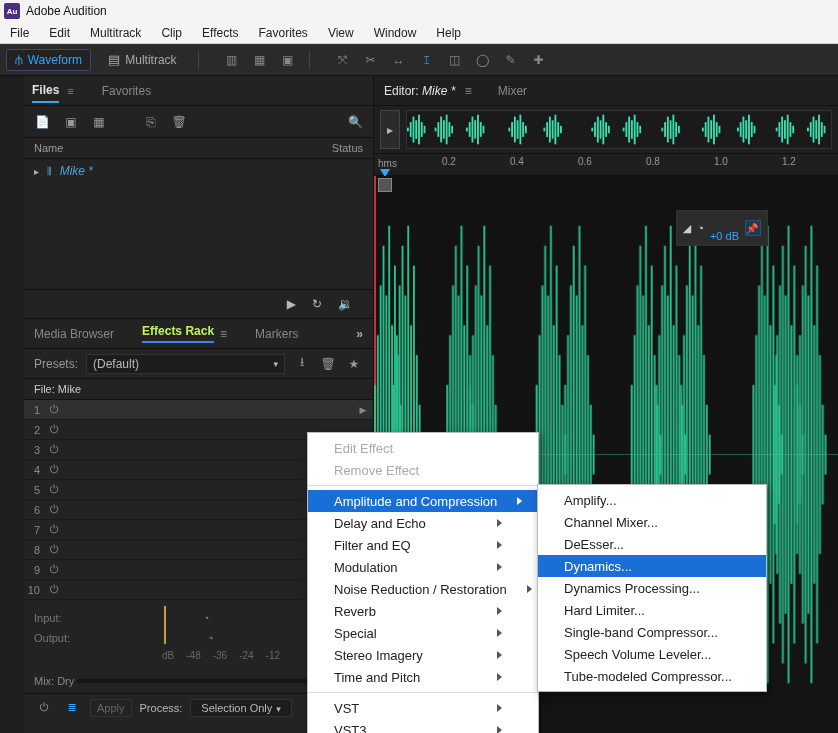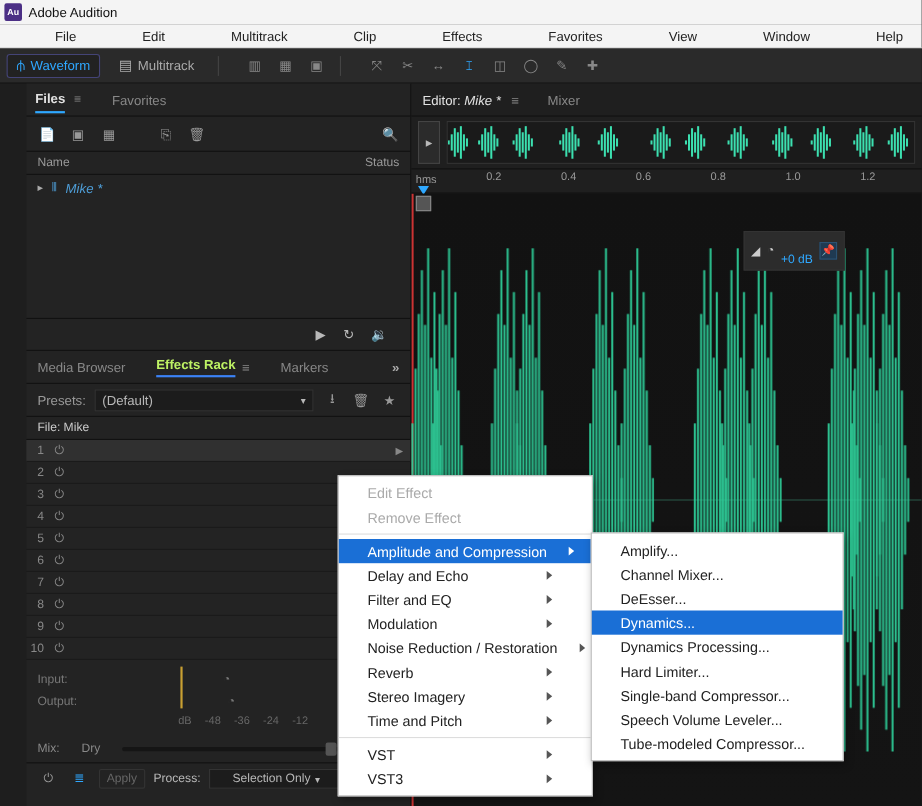--- a/index.html
+++ b/index.html
@@ -4,21 +4,21 @@
 <style>
   * { margin: 0; padding: 0; box-sizing: border-box; font-family: -apple-system, "Segoe UI", Arial, sans-serif; }
   body { background: #1e1e1e; color: #b8b8b8; font-size: 12px; width: 838px; height: 733px; overflow: hidden; position: relative; }
 
   
   .titlebar { background: #f4f4f4; color: #111; height: 22px; display: flex; align-items: center; padding: 0 4px; gap: 6px; }
   .titlebar .logo { width: 16px; height: 16px; background: #4b2f85; color: #fff; font-size: 8px; display:flex; align-items:center; justify-content:center; font-weight:bold; border-radius:2px; }
 
   
   .menubar { background: #f4f4f4; color: #222; height: 22px; display: flex; align-items: center; gap: 0; border-bottom: 1px solid #d0d0d0; }
-  .menubar span { padding: 2px 10px; margin-left: 40px; }
+  .menubar span { padding: 2px 10px; }
 
   
   .modebar { background: #2a2a2a; height: 32px; display: flex; align-items: center; padding: 0 6px; gap: 8px; border-bottom: 1px solid #111; }
   .modebtn { height: 22px; display: flex; align-items: center; gap: 5px; padding: 0 8px; color: #aaa; border: 1px solid transparent; border-radius: 3px;}
   .modebtn.active { color: #2fa8ff; border-color: #447; background:#222; }
   .modebtn.active .wfi { color:#2fa8ff; }
   .wfi { font-size: 13px; }
   .vsep { width: 1px; height: 18px; background: #444; margin: 0 4px; }
   .toolicons { display:flex; gap:10px; margin-left: 12px; }
   .ticon { width:18px; height:18px; display:flex; align-items:center; justify-content:center; color:#888; }
@@ -58,28 +58,28 @@
   .slotrow .snum { width:20px; text-align:right; padding-right:4px; color:#888; }
   .slotrow .spow { width:20px; display:flex; align-items:center; justify-content:center; color:#888;}
   .slotrow .sname { flex:1; }
   .slotrow .sarrow { width:20px; display:flex; align-items:center; justify-content:center; color:#888; font-size:9px; }
   .slotrow.hover { background:#303030; }
 
   .ioarea { padding: 8px 10px; font-size:11px; color:#777; position:relative; }
   .iorow { display:flex; align-items:center; gap:6px; height:20px;justify-content:space-between;}
   .yellowmark { position:absolute; top:6px; left:140px; width:2px; height:38px; background:#c8a032;}
   .dbscale { display:flex; gap: 12px; font-size:10px; color:#666; padding: 2px 0 4px 128px; }
-  .mixrow { display:flex; align-items:center; gap:20px; padding: 2px 10px 6px; font-size:11px; color:#888;}
+  .mixrow { display:flex; align-items:center; gap:3px; padding: 2px 10px 6px; font-size:11px; color:#888;}
   .slider { flex:1; height:4px; background:#151515; border-radius:2px; position:relative;}
   .slider .thumb { position:absolute; right:18px; top:-4px; width:10px; height:12px; background:#555; border-radius:2px; }
 
   .botbar { display:flex; align-items:center; height:28px; padding:0 10px; gap:8px; border-top:1px solid #111; font-size:11px;}
   .bb-btn { width:20px; height:18px; display:flex; align-items:center; justify-content:center; color:#999; }
   .bb-apply { padding: 2px 6px; color:#666; border:1px solid #333; border-radius:2px; }
-  .bb-dd { padding:2px 20px; background:#1c1c1c; border:1px solid #333; display:flex; align-items:flex-end; gap:4px; }
+  .bb-dd { padding:2px 10px; background:#1c1c1c; border:1px solid #333; display:flex; align-items:flex-end; gap:4px; }
 
   
   .right { flex:1; display:flex; flex-direction:column; background:#1f1f1f; position:relative; }
   .edtabs { height:30px; display:flex; align-items:center; gap:26px; padding:0 10px; border-bottom:1px solid #111;}
   .edtabs .etab { color:#e2e2e2; }
   .edtabs .etab.mix { color:#888; }
   .edtabs .fname { font-style:italic; }
   .overview { height:48px; border-bottom:1px solid #111; position:relative; padding:4px 6px; display:flex; gap:6px; }
   .ov-control { width:20px; display:flex; align-items:center; justify-content:center; background:#2b2b2b; border:1px solid #444; }
   .ov-wave { flex:1; position:relative; background:#1a1a1a; overflow:hidden; border:1px solid #333; }
@@ -418,20 +418,21 @@
 <div class="ctxmenu" id="ctx-main" style="left:307px; top:432px; width:232px;">
     <div class="mi disabled">Edit Effect</div>
     <div class="mi disabled">Remove Effect</div>
     <hr>
     <div class="mi sub sel">Amplitude and Compression</div>
     <div class="mi sub">Delay and Echo</div>
     <div class="mi sub">Filter and EQ</div>
     <div class="mi sub">Modulation</div>
     <div class="mi sub">Noise Reduction / Restoration</div>
     <div class="mi sub">Reverb</div>
+    <div class="mi sub">Special</div>
     <div class="mi sub">Stereo Imagery</div>
     <div class="mi sub">Time and Pitch</div>
     <hr>
     <div class="mi sub">VST</div>
     <div class="mi sub">VST3</div>
   </div>
 
 <div class="ctxmenu" id="ctx-sub" style="left:537px; top:484px; width:230px;">
     <div class="mi">Amplify...</div>
     <div class="mi">Channel Mixer...</div>

